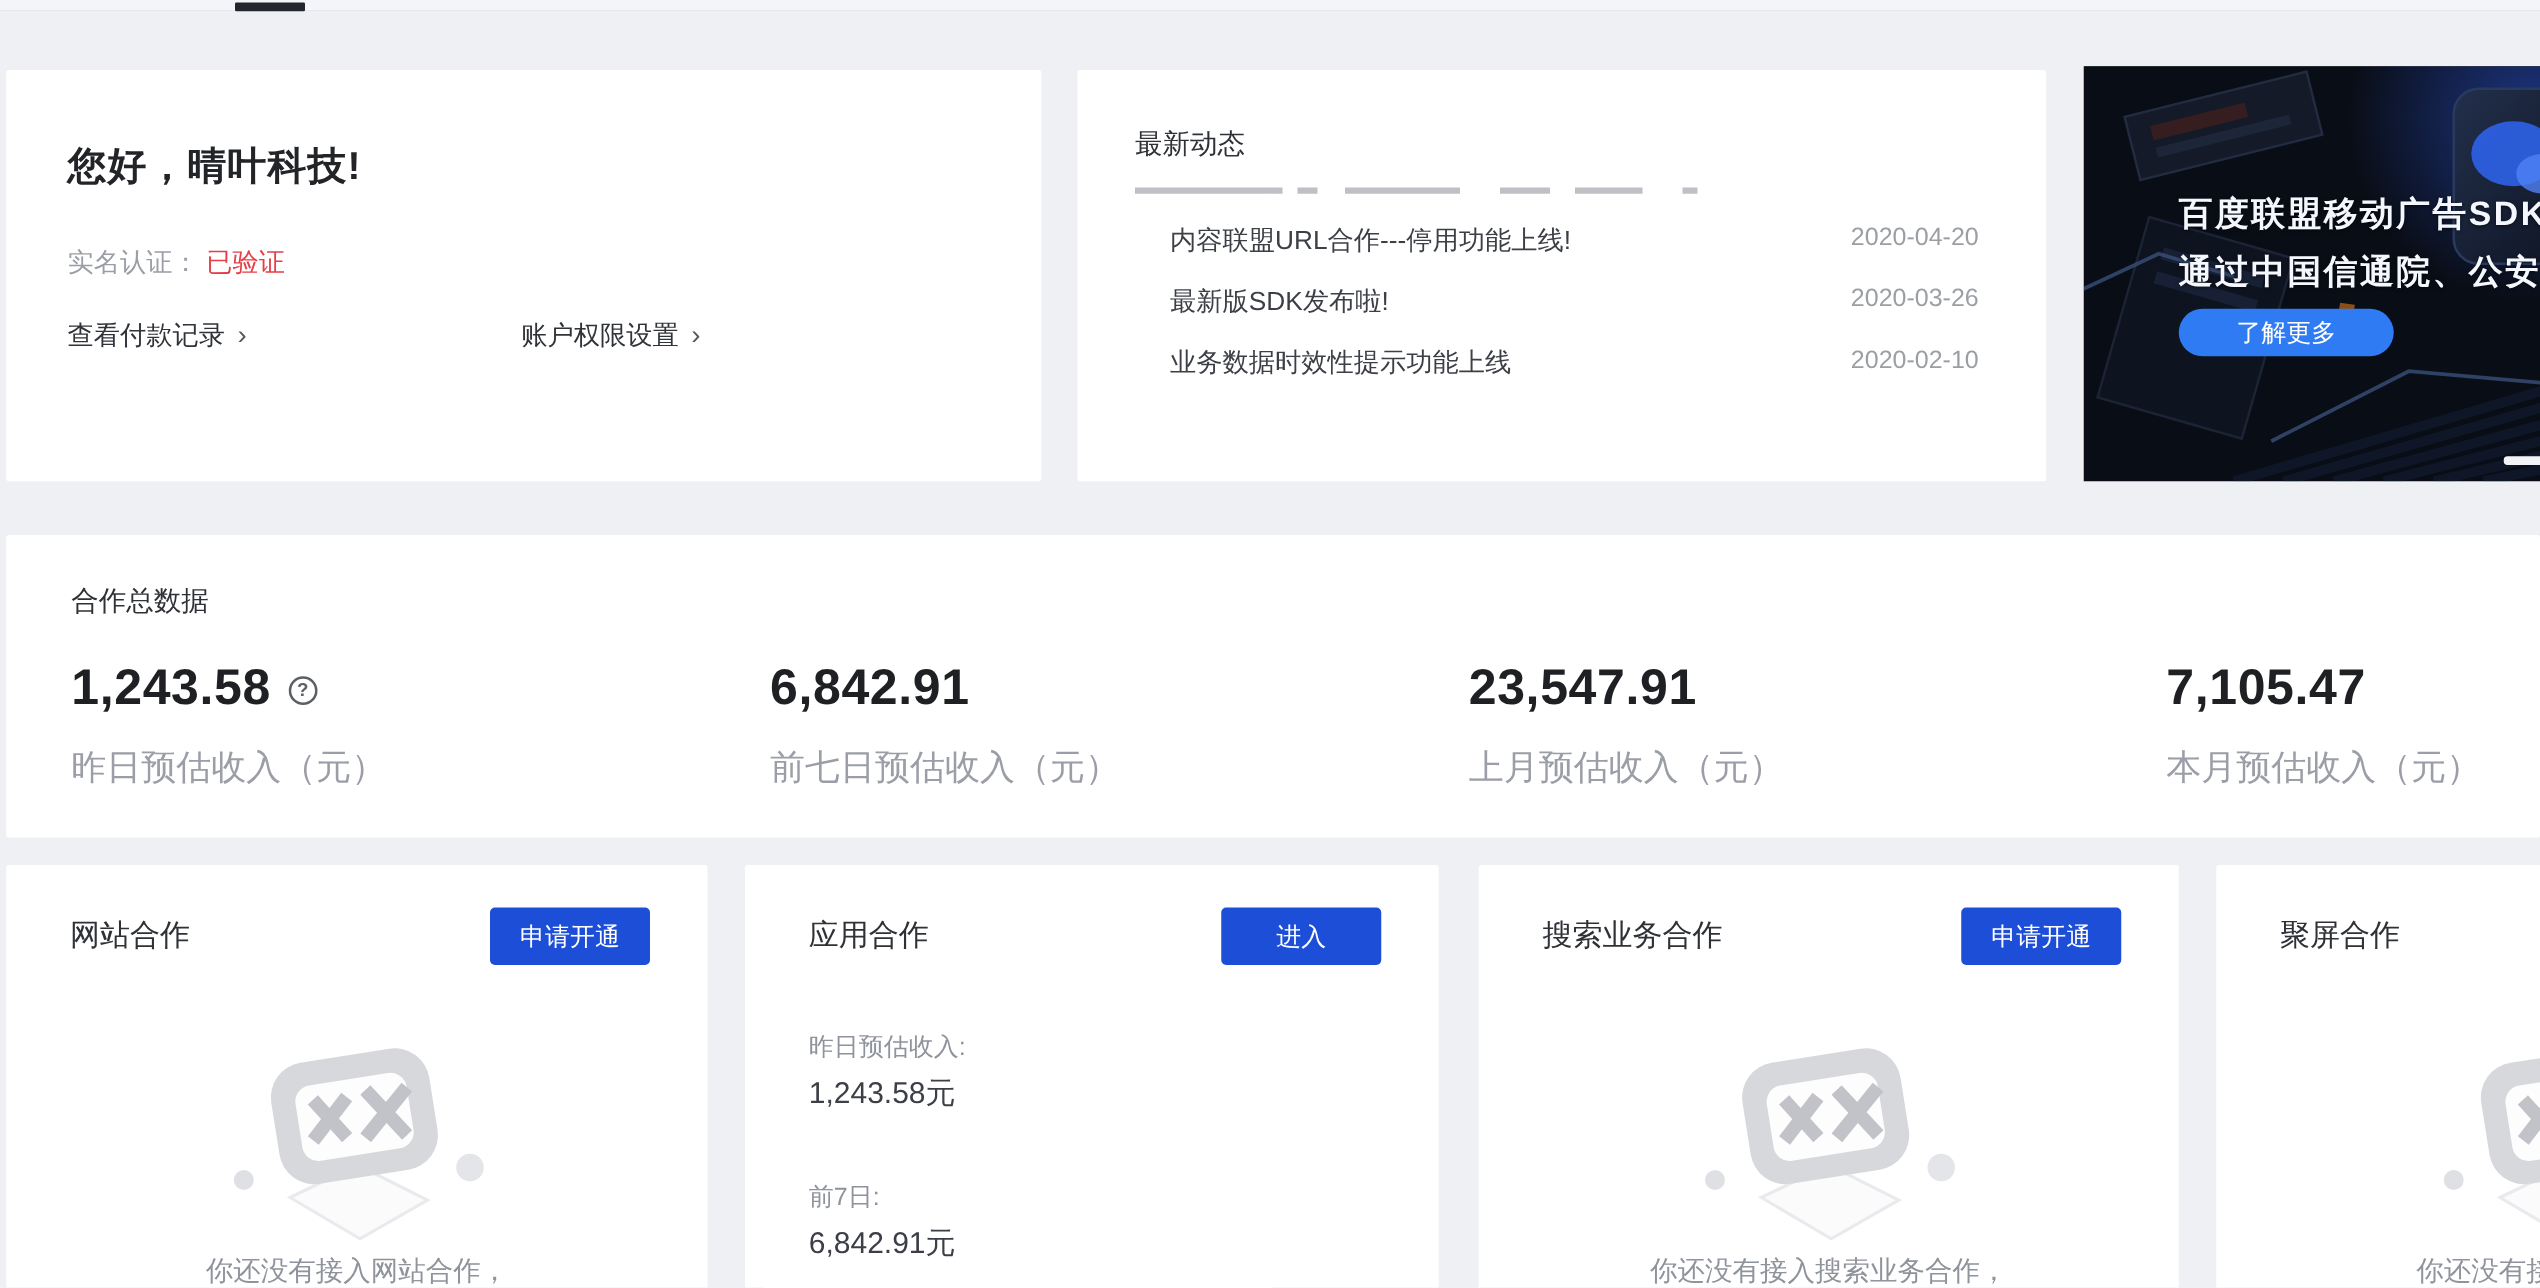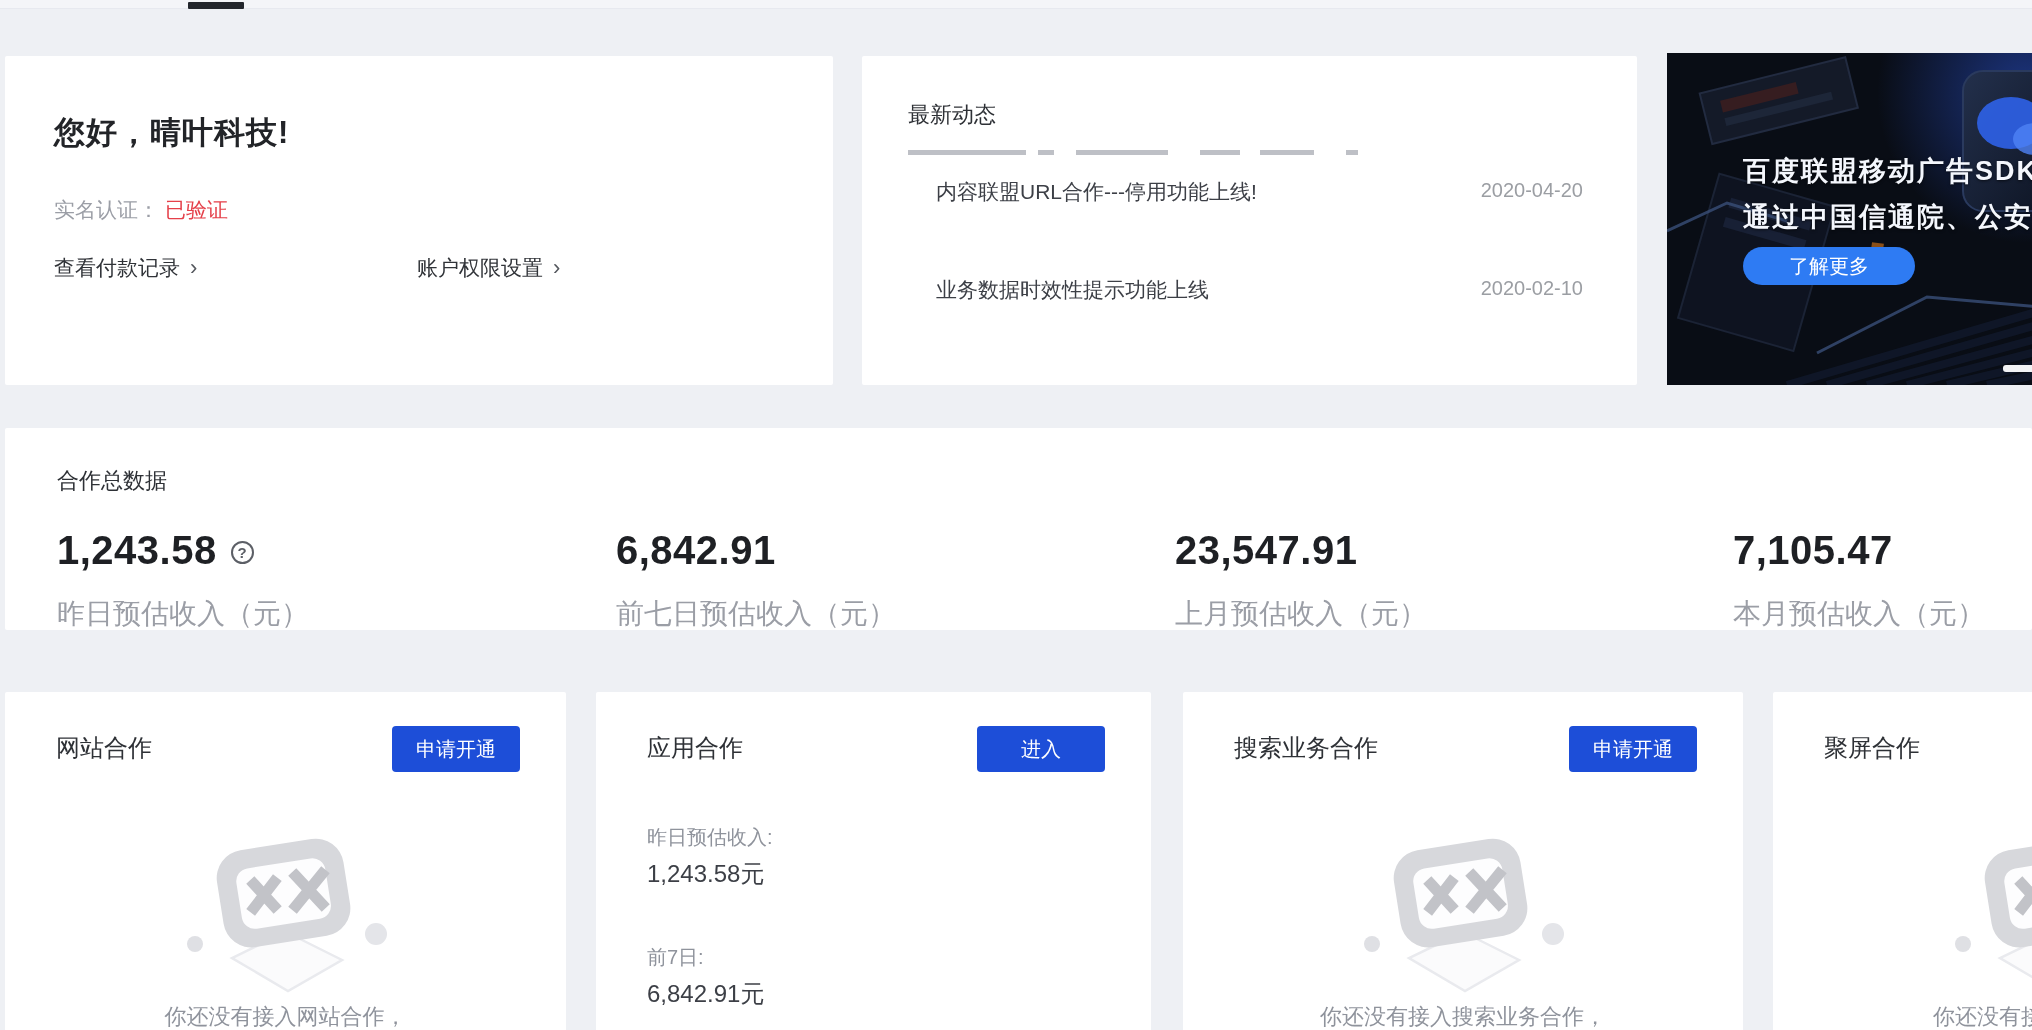--- a/index.html
+++ b/index.html
@@ -53,21 +53,21 @@
                  font-size:27px; font-weight:bold; letter-spacing:2px;
                  text-shadow:0 1px 3px rgba(0,0,0,.6); }
   .banner-line1 { top:100px; } .banner-line2 { top:146px; }
   .banner-cta { position:absolute; left:76px; top:194px; width:172px; height:38px;
                 background:#2e7bf3; border:none; border-radius:19px; color:#fff;
                 font-size:20px; font-family:inherit; cursor:pointer; }
   .banner-indicator { position:absolute; left:336px; top:312px; width:48px; height:7px;
                       background:#f2f3f5; border-radius:3px; }
 
   
-  .stats-card { left:5px; top:428px; width:2027px; height:202px; }
+  .stats-card { left:5px; top:428px; width:2027px; height:242px; }
   .stats-title { position:absolute; left:52px; top:38px; font-size:22px; color:#2e3136; }
   .stat-col { position:absolute; top:100px; width:540px; }
   .stat-col-0 { left:52px; } .stat-col-1 { left:611px; }
   .stat-col-2 { left:1170px; } .stat-col-3 { left:1728px; }
   .stat-value { font-size:40px; font-weight:bold; color:#1e2024; letter-spacing:.5px;
                 display:inline-block; vertical-align:middle; }
   .help-icon { display:inline-block; vertical-align:middle; margin-left:14px; margin-top:4px;
                width:23px; height:23px; border:2px solid #5c5f66; border-radius:50%;
                color:#5c5f66; font-size:15px; font-weight:bold; text-align:center;
                line-height:20px; cursor:pointer; }
@@ -111,20 +111,24 @@
   </div>
 </div>
 
 <div class="card news-card">
   <div class="news-title">最新动态</div>
   <div class="news-clip"></div>
   <div class="news-row news-row-1">
     <span class="news-item-title">内容联盟URL合作---停用功能上线!</span>
     <span class="news-item-date">2020-04-20</span>
   </div>
+  <div class="news-row news-row-2">
+    <span class="news-item-title">最新版SDK发布啦!</span>
+    <span class="news-item-date">2020-03-26</span>
+  </div>
   <div class="news-row news-row-3">
     <span class="news-item-title">业务数据时效性提示功能上线</span>
     <span class="news-item-date">2020-02-10</span>
   </div>
 </div>
 
 <div class="banner">
   <svg class="deco" width="640" height="332" viewBox="0 0 640 332">
     <defs>
       <radialGradient id="glow" cx="50%" cy="50%" r="50%">

